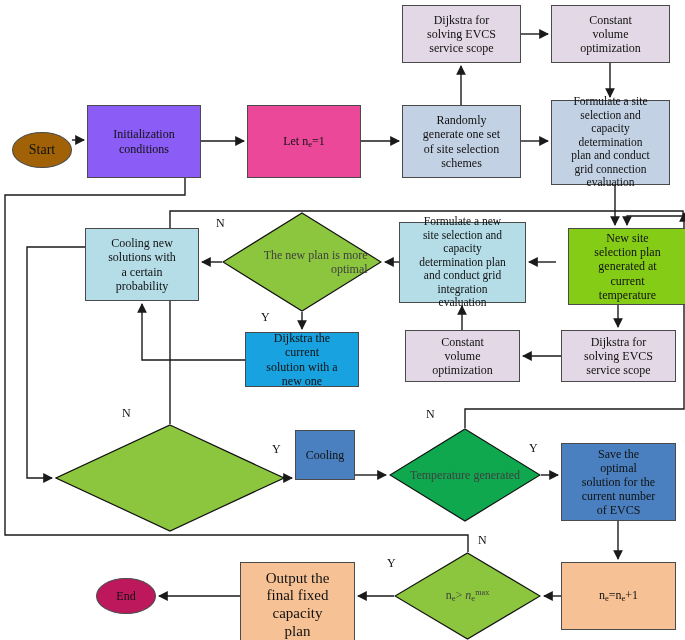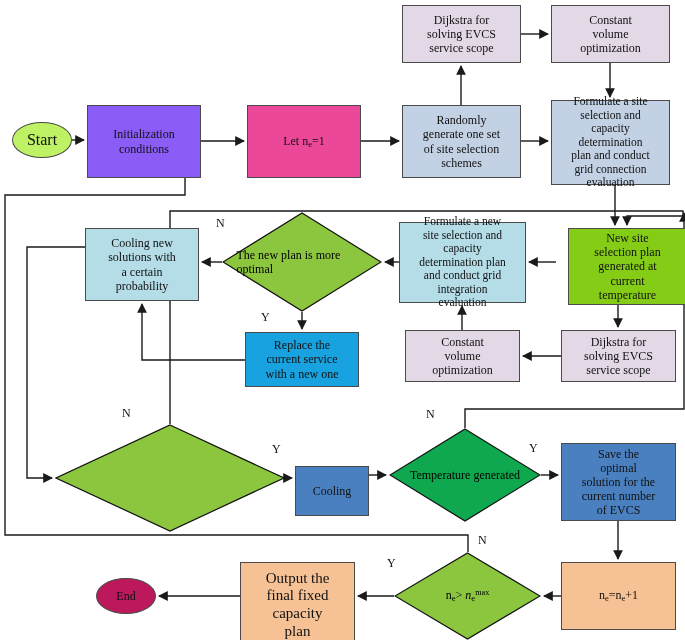--- a/index.html
+++ b/index.html
@@ -51,22 +51,22 @@
     align-items: center;
     justify-content: center;
   }
   .diamond-wrap svg.dia {
     position: absolute;
     left: 0;
     top: 0;
   }
   .diamond-wrap .txt {
     position: relative;
-    text-align: left;
-    color: #000000;
+    text-align: right;
+    color: #404040;
     line-height: 1.18;
     z-index: 2;
     padding: 0 6px;
   }
   .edge-label {
     position: absolute;
     color: #111111;
     font-size: 12px;
     font-family: "Liberation Serif", "DejaVu Serif", serif;
   }
@@ -137,21 +137,21 @@
 
       <path d="M 394,596 L 358,596"></path>
 
       <path d="M 468,552 L 468,535 L 5,535 L 5,195 L 185,195 L 185,160 L 185,150"></path>
 
       <path d="M 240,596 L 159,596"></path>
     </g>
   </svg>
 
   <div id="nodes-layer">
-      <div class="node terminal" style="left: 12px; top: 122px; width: 60px; height: 36px; background: #bef264; border-color: rgb(74, 74, 74); font-size: 16px;">
+      <div class="node terminal" style="left: 12px; top: 132px; width: 60px; height: 36px; background: #a16207; border-color: rgb(74, 74, 74); font-size: 14px;">
         <div class="txt">Start</div>
       </div>
       <div class="node rect" style="left: 87px; top: 105px; width: 114px; height: 73px; background: #8b5cf6; border-color: rgb(74, 74, 74); font-size: 12px;">
         <div class="txt">Initialization conditions</div>
       </div>
       <div class="node rect" style="left: 247px; top: 105px; width: 114px; height: 73px; background: #ec4899; border-color: rgb(74, 74, 74); font-size: 12px;">
         <div class="txt">Let n<sub>e</sub>=1</div>
       </div>
       <div class="node rect" style="left: 402px; top: 105px; width: 119px; height: 73px; background: rgb(195, 209, 228); border-color: rgb(74, 74, 74); font-size: 12px;">
         <div class="txt">Randomly generate one set of site selection schemes</div>
@@ -174,34 +174,34 @@
       <div class="diamond-wrap" style="left: 222px; top: 212px; width: 160px; height: 100px;">
         <svg class="dia" width="160" height="100" viewBox="0 0 160 100">
           <polygon points="80,1 159,50 80,99 1,50" fill="#8cc63e" stroke="#111111" stroke-width="1.2"></polygon>
         </svg>
         <div class="txt" style="font-size: 12px; max-width: 131.2px;">The new plan is more optimal</div>
       </div>
       <div class="node rect" style="left: 85px; top: 228px; width: 114px; height: 73px; background: rgb(181, 221, 232); border-color: rgb(74, 74, 74); font-size: 12px;">
         <div class="txt">Cooling new solutions with a certain probability</div>
       </div>
       <div class="node rect" style="left: 245px; top: 332px; width: 114px; height: 55px; background: rgb(24, 162, 224); border-color: rgb(74, 74, 74); font-size: 12px;">
-        <div class="txt">Replace the current service with a new one</div>
+        <div class="txt">Dijkstra the current solution with a new one</div>
       </div>
       <div class="node rect" style="left: 405px; top: 330px; width: 115px; height: 52px; background: rgb(227, 217, 230); border-color: rgb(74, 74, 74); font-size: 12px;">
         <div class="txt">Constant volume optimization</div>
       </div>
       <div class="node rect" style="left: 561px; top: 330px; width: 115px; height: 52px; background: rgb(227, 217, 230); border-color: rgb(74, 74, 74); font-size: 12px;">
         <div class="txt">Dijkstra for solving EVCS service scope</div>
       </div>
       <div class="diamond-wrap" style="left: 55px; top: 424px; width: 230px; height: 108px;">
         <svg class="dia" width="230" height="108" viewBox="0 0 230 108">
           <polygon points="115,1 229,54 115,107 1,54" fill="#8cc63e" stroke="#111111" stroke-width="1.2"></polygon>
         </svg>
       </div>
-      <div class="node rect" style="left: 295px; top: 466px; width: 74px; height: 50px; background: rgb(74, 128, 192); border-color: rgb(74, 74, 74); font-size: 12px;">
+      <div class="node rect" style="left: 295px; top: 430px; width: 60px; height: 50px; background: rgb(74, 128, 192); border-color: rgb(74, 74, 74); font-size: 12px;">
         <div class="txt">Cooling</div>
       </div>
       <div class="diamond-wrap" style="left: 389px; top: 428px; width: 152px; height: 94px;">
         <svg class="dia" width="152" height="94" viewBox="0 0 152 94">
           <polygon points="76,1 151,47 76,93 1,47" fill="#0fa84e" stroke="#111111" stroke-width="1.2"></polygon>
         </svg>
         <div class="txt" style="font-size: 12px; max-width: 124.64px;">Temperature generated</div>
       </div>
       <div class="node rect" style="left: 561px; top: 443px; width: 115px; height: 78px; background: rgb(74, 128, 192); border-color: rgb(74, 74, 74); font-size: 12px;">
         <div class="txt">Save the optimal solution for the current number of EVCS</div>

